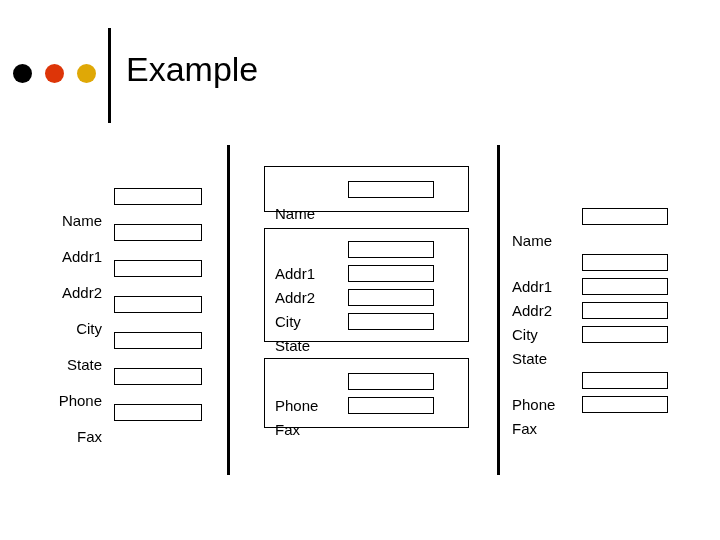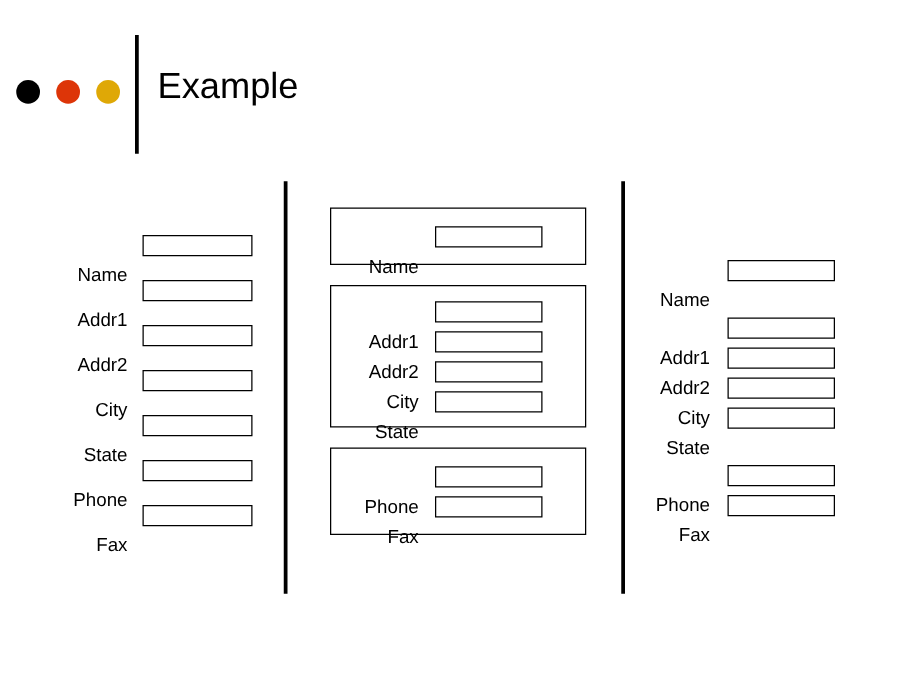--- a/index.html
+++ b/index.html
@@ -42,21 +42,21 @@
     left: 108px;
     top: 28px;
     width: 3px;
     height: 95px;
     background: #000000;
   }
   #slide-title {
     position: absolute;
     left: 126px;
     top: 44px;
-    font-size: 29px;
+    font-size: 34px;
     line-height: 50px;
     font-weight: normal;
     letter-spacing: 0px;
     white-space: nowrap;
     color: #000000;
   }
 
   
   .col-divider {
     position: absolute;
@@ -73,21 +73,20 @@
     position: absolute;
   }
   .field-row {
     display: flex;
     align-items: center;
     justify-content: flex-end;
   }
   .field-label {
     font-size: 15px;
     line-height: 17px;
-    text-align: right;
     white-space: nowrap;
     color: #000000;
     margin-top: 48px;
   }
   .field-box {
     border: 1.5px solid #000000;
     background: #ffffff;
     box-sizing: border-box;
     height: 17px;
   }

